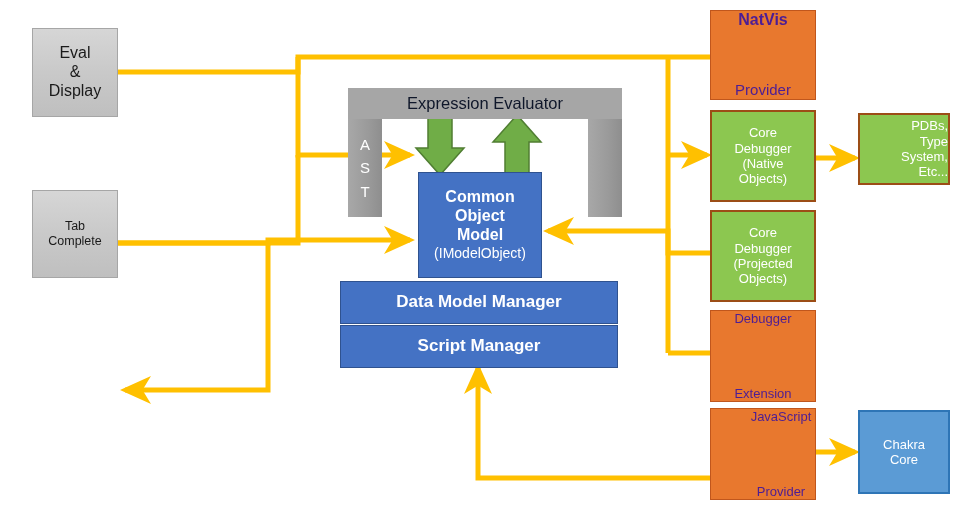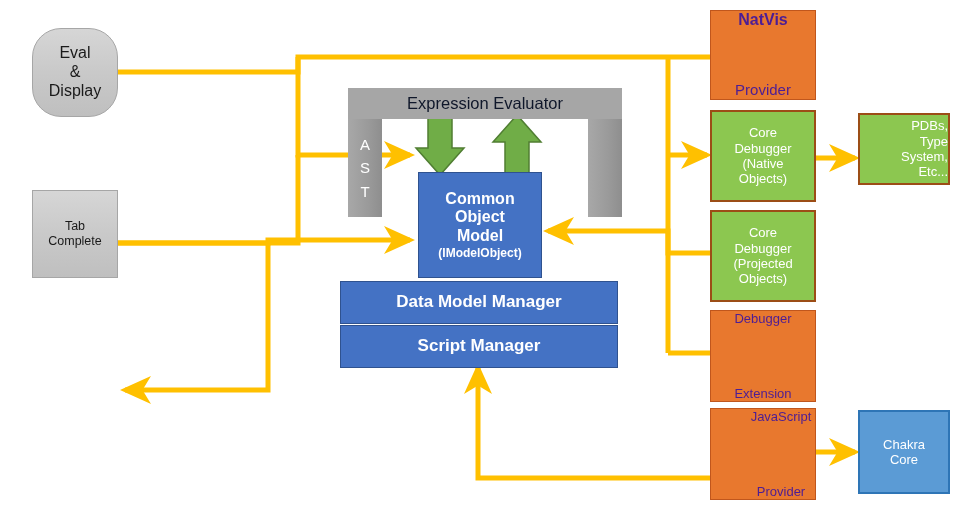--- a/index.html
+++ b/index.html
@@ -84,21 +84,21 @@
     line-height: 1.55;
     pointer-events: none;
   }
   
   #wires {
     position: absolute;
     left: 0; top: 0;
     width: 979px;
     height: 512px;
   }
-  .lbl-sub { font-size: 12px; font-weight: bold; }
+  .lbl-sub { font-size: 14px; font-weight: normal; }
 </style>
 </head>
 <body>
 
 <div id="diagram">
 
   <svg id="wires" viewBox="0 0 979 512" xmlns="http://www.w3.org/2000/svg">
     <defs>
       <marker id="ah" markerWidth="7" markerHeight="7" refX="5.4" refY="3.1" orient="auto" markerUnits="strokeWidth">
         <path d="M0.2,0.3 L6.4,3.1 L0.2,5.9 L1.9,3.1 Z" fill="#FFC000"></path>
@@ -130,21 +130,21 @@
 
       <path d="M816,452 L855,452" marker-end="url(#ah)" marker-start="url(#ah)"></path>
     </g>
 
     <g stroke="#507E32" stroke-width="1.5" fill="#70AD47">
       <path d="M440,115 L440,148 L428,148 L452,175 L476,148 L464,148 L464,115 Z" transform="translate(-12,0)"></path>
       <path d="M505,175 L505,142 L493,142 L517,115 L541,142 L529,142 L529,175 Z" transform="translate(0,0)"></path>
     </g>
   </svg>
 
-  <div class="box grey-box" style="left:32px; top:28px; width:86px; height:89px; font-size:16px;border-radius:29px;">
+  <div class="box grey-box" style="left:32px; top:28px; width:86px; height:89px; font-size:16px;">
     <span class="ln">Eval</span>
     <span class="ln">&amp;</span>
     <span class="ln">Display</span>
   </div>
 
   <div class="box grey-box" style="left:32px; top:190px; width:86px; height:88px; font-size:12.5px;">
     <span class="ln">Tab</span>
     <span class="ln">Complete</span>
   </div>
 

